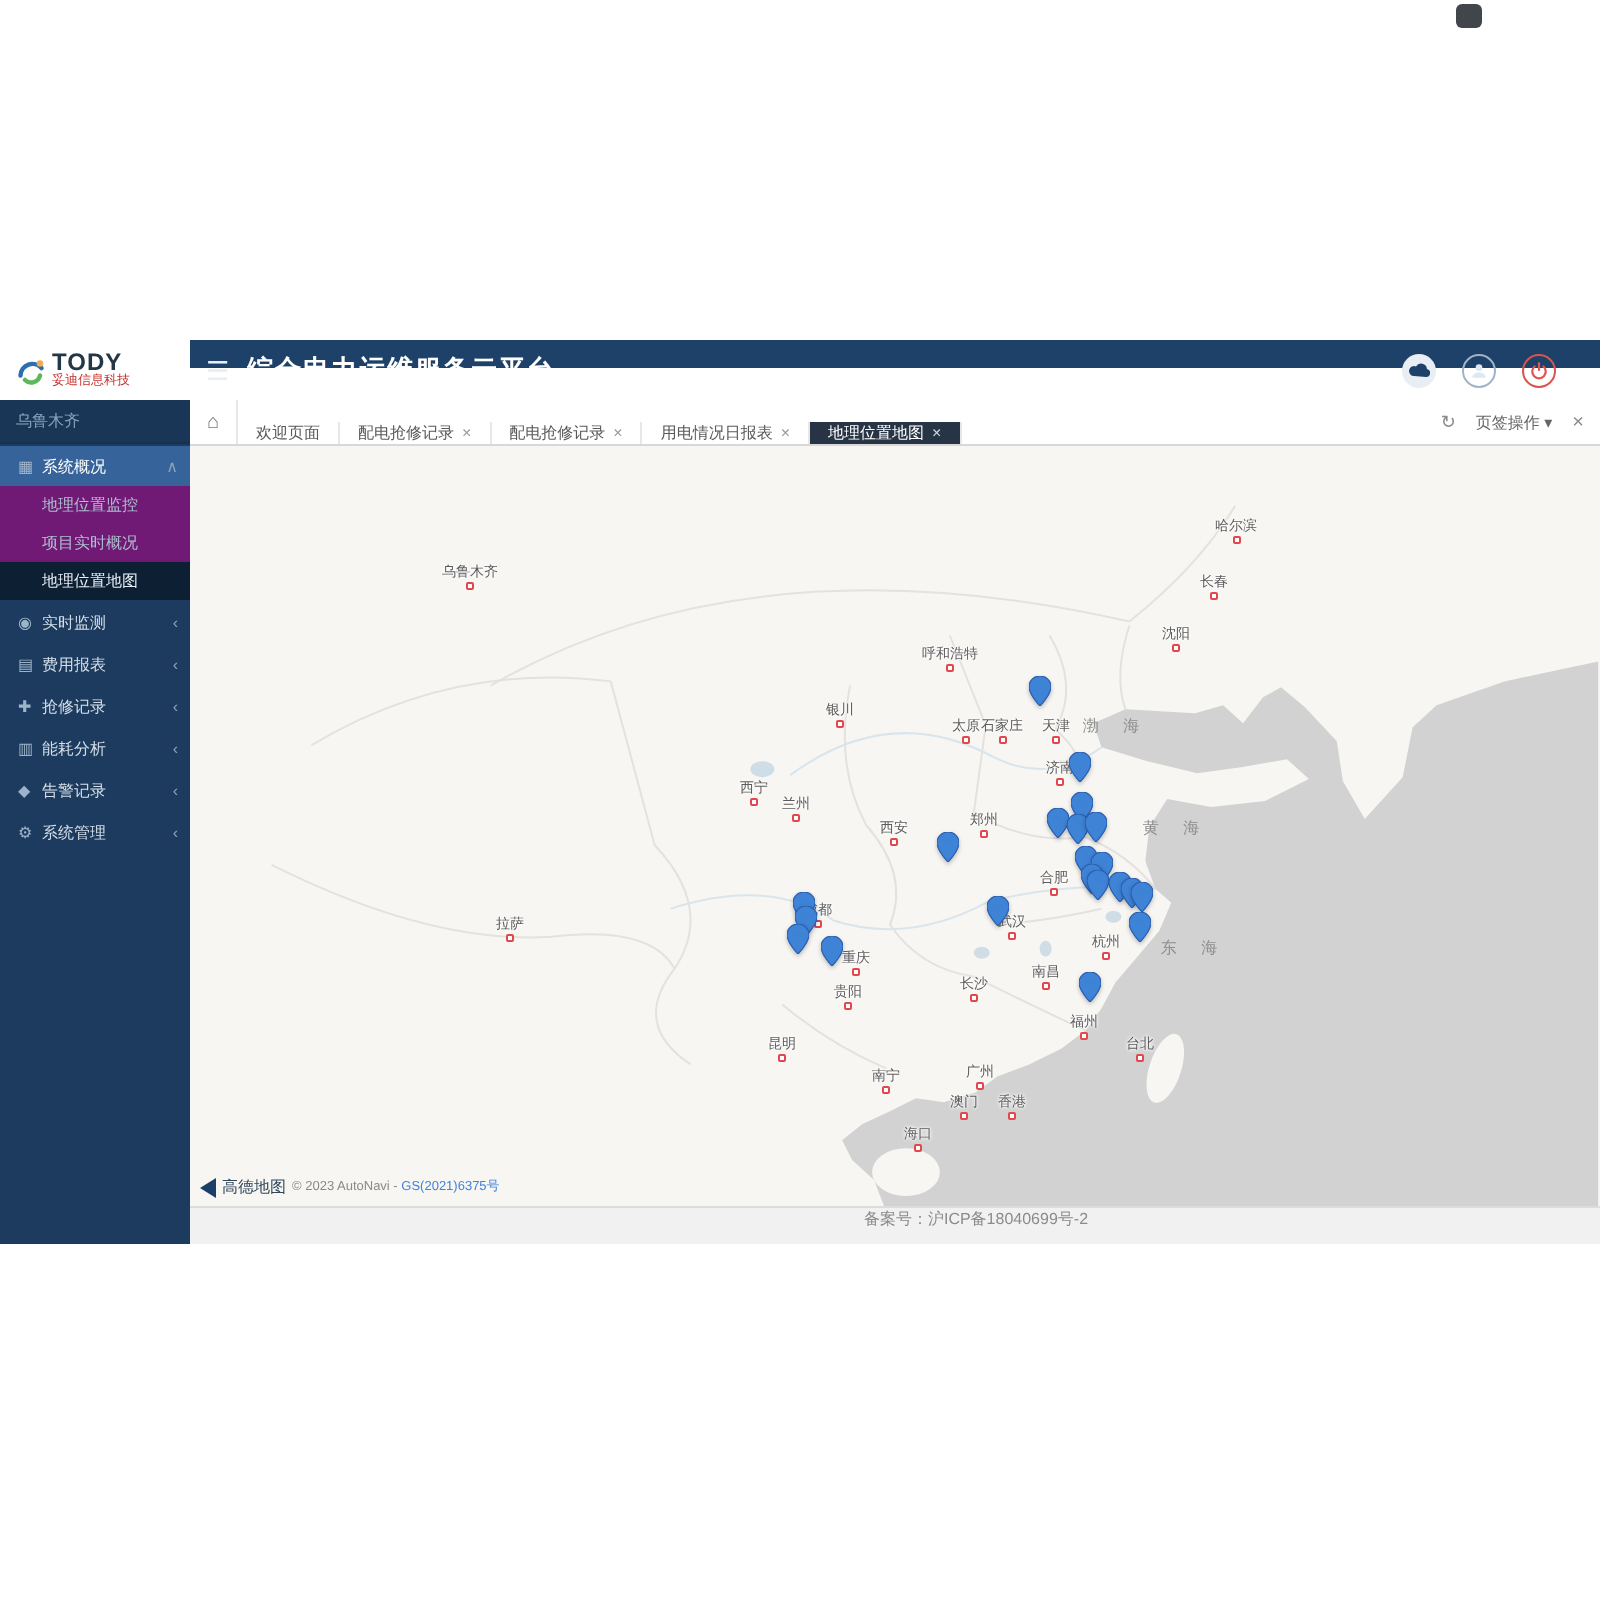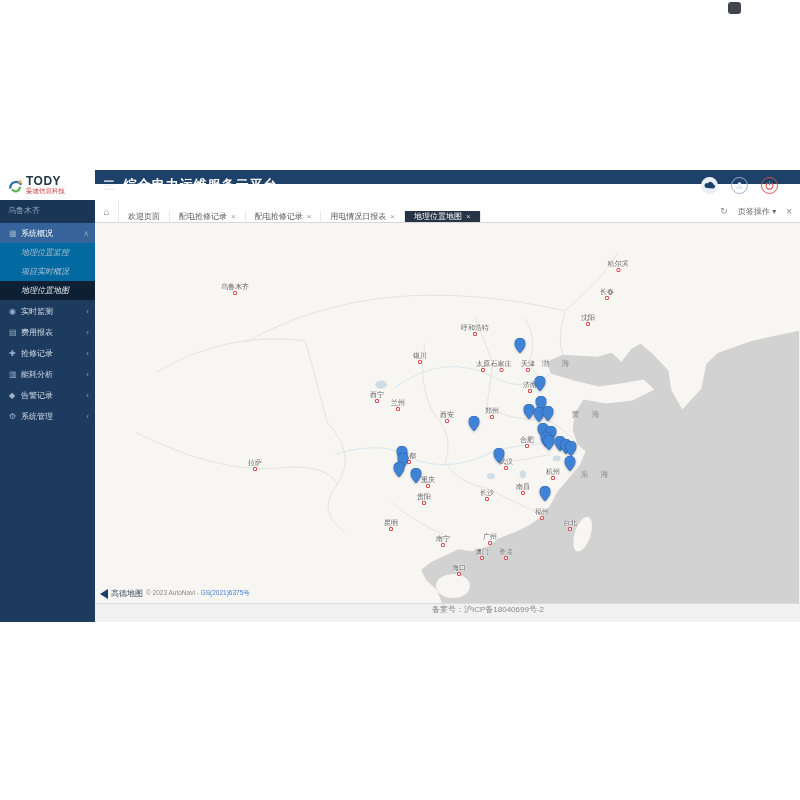--- a/index.html
+++ b/index.html
@@ -25,21 +25,21 @@
 
   
   .sidebar { position:absolute; left:0; top:200px; width:95px; height:422px; background:#1d3b5e; }
   .sidebar-header { height:22px; line-height:22px; padding-left:8px; font-size:8px; color:#8aa2bc; background:#1a3657; border-bottom:1px solid #163050; }
   .sgroup { display:flex; align-items:center; height:20px; padding:0 6px 0 9px; cursor:pointer; }
   .sgroup .gicon { font-size:8px; color:#9db3c9; width:12px; flex:none; }
   .sgroup .glabel { font-size:8px; color:#d4dee8; flex:1; }
   .sgroup .gchev { font-size:8px; color:#8ba2ba; }
   .sgroup.active { background:#35639a; }
   .sgroup.active .glabel { color:#ffffff; }
-  .subpanel { background:#0369a1;font-style:italic; }
+  .subpanel { background:#701a75; }
   .subitem { height:19px; line-height:19px; padding-left:21px; font-size:8px; color:#aebfd0; cursor:pointer; }
   .subitem.selected { background:#0d1f33; color:#e6edf4; }
   .plain-groups .sgroup { margin-top:1px; }
 
   
   .tabbar { position:absolute; left:95px; top:200px; width:705px; height:23px; background:#ffffff; border-bottom:1px solid #d8d8d8; display:flex; align-items:stretch; }
   .tab-home { width:24px; display:flex; align-items:center; justify-content:center; font-size:10px; color:#7a7a7a; border-right:1px solid #e7e7e7; cursor:pointer; }
   .tab-list { display:flex; align-items:flex-end; }
   .tab { display:flex; align-items:center; gap:4px; padding:0 9px; font-size:8px; color:#5a5a5a; border-right:1px solid #e7e7e7; cursor:pointer; white-space:nowrap; }
   .tab .tab-close { font-size:8px; color:#9a9a9a; }

